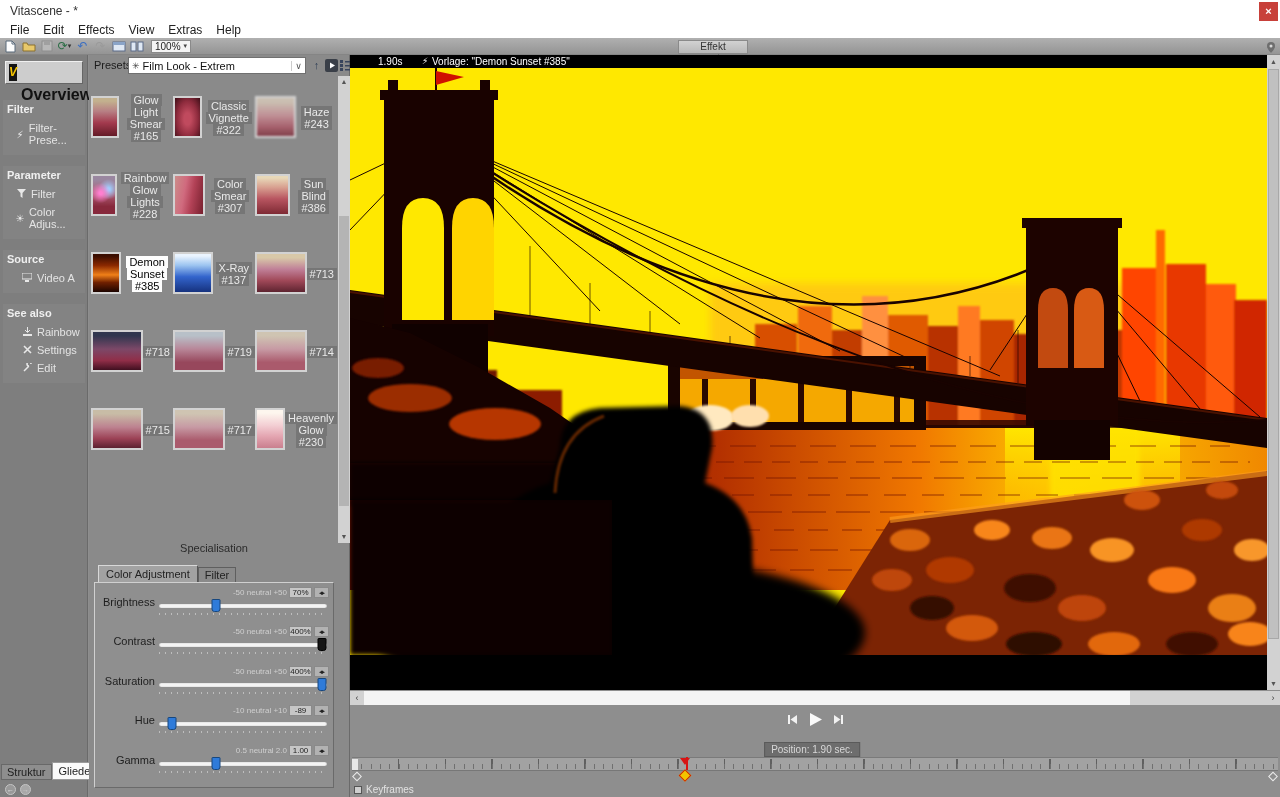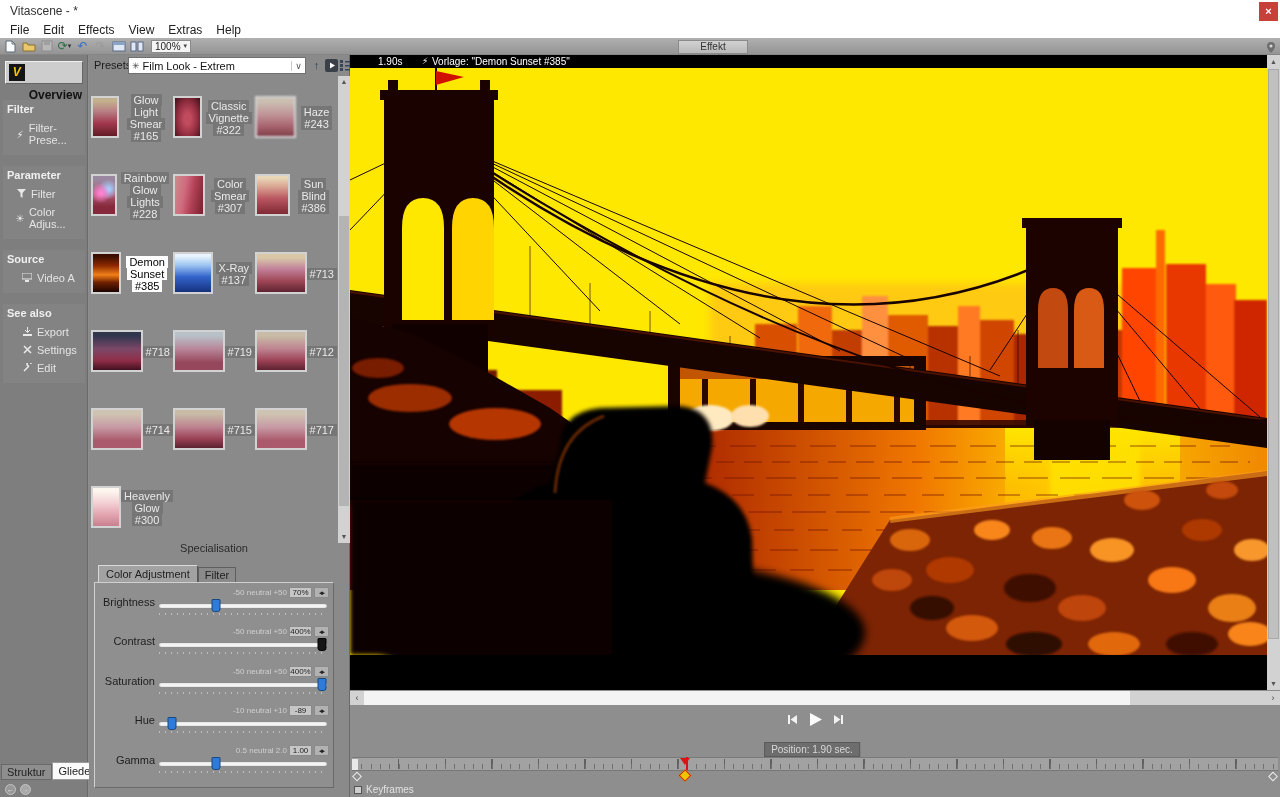--- a/index.html
+++ b/index.html
@@ -23,21 +23,21 @@
   .suspend-btn{position:absolute;left:678px;top:2px;width:70px;height:14px;background:linear-gradient(#d2d2d2,#b8b8b8);
                border:1px solid #8a8a8a;font-size:10px;color:#333;text-align:center;line-height:12px;}
   .pin-wrap{position:absolute;right:4px;top:2px;}
 
   
   .sidebar{position:absolute;left:0;top:55px;width:88px;height:742px;background:#7e7e7e;border-right:1px solid #6a6a6a;}
   .overview-btn{position:absolute;left:5px;top:6px;width:78px;height:23px;background:#cdcdcd;border:1px solid #f0f0f0;
                 border-right-color:#666;border-bottom-color:#666;display:flex;align-items:center;gap:4px;padding-left:3px;}
   .v-logo{width:17px;height:17px;background:#141414;color:#f5c400;font-weight:bold;font-style:italic;
           font-size:12px;text-align:center;line-height:17px;}
-  .overview-label{font-size:12px;font-weight:bold;color:#111;margin-top:44px;}
+  .overview-label{font-size:16px;font-weight:bold;color:#111;margin-top:44px;}
   .sb-section{margin:11px 3px 0 3px;background:#838383;padding:3px 2px 6px 4px;}
   .sb-title{font-size:11px;font-weight:bold;color:#efefef;margin-bottom:4px;}
   .sb-item{display:flex;align-items:center;gap:4px;padding:3px 0 3px 8px;font-size:11px;color:#e4e4e4;}
   .sb-item .ic{width:12px;text-align:center;font-size:10px;color:#e8e8e8;}
   .bottom-tabs{position:absolute;left:1px;bottom:17px;display:flex;align-items:flex-end;}
   .btab{font-size:11px;color:#222;background:#8e8e8e;border:1px solid #686868;padding:1px 5px;}
   .btab.active{background:#fafafa;border-color:#9a9a9a;padding:2px 6px;}
   .nav-circles{position:absolute;left:5px;bottom:2px;display:flex;gap:4px;}
   .ncirc{width:11px;height:11px;border-radius:50%;background:#999;border:1px solid #c4c4c4;color:#eee;
          font-size:7px;text-align:center;line-height:10px;}
@@ -241,21 +241,21 @@
           <span>Video A</span>
         </div>
       </div>
       <div class="sb-section">
         <div class="sb-title">See also</div>
         <div class="sb-item" style="padding-left:14px;">
           <span class="ic"><svg width="9" height="9">
                 <path d="M4.5,0 v5 M2,3 l2.5,2.5 L7,3" stroke="#e8e8e8" fill="none"></path>
                 <path d="M0,7 h9 v2 h-9 z" fill="#e8e8e8"></path>
               </svg></span>
-          <span>Export</span>
+          <span>Rainbow</span>
         </div>
         <div class="sb-item" style="padding-left:14px;">
           <span class="ic"><svg width="9" height="9">
                 <path d="M1,1 L8,8 M8,1 L1,8" stroke="#e8e8e8" stroke-width="1.6"></path>
               </svg></span>
           <span>Settings</span>
         </div>
         <div class="sb-item" style="padding-left:14px;">
           <span class="ic"><svg width="9" height="9">
                 <path d="M1,8 L6,3 M6,3 a2,2 0 1 1 2,-2" stroke="#e8e8e8" stroke-width="1.5" fill="none"></path>
@@ -350,43 +350,39 @@
     <div class="plabel"><span>#718</span></div>
   </div>
 
 
   <div class="preset-item">
     <div class="thumb v-cool"></div>
     <div class="plabel"><span>#719</span></div>
   </div>
 
 
-  <div class="preset-item">
-    <div class="thumb v-plain"></div>
-    <div class="plabel"><span>#712</span></div>
-  </div>
 
   <div class="preset-item">
     <div class="thumb v-soft"></div>
     <div class="plabel"><span>#714</span></div>
   </div>
 
   <div class="preset-item">
     <div class="thumb v-plain"></div>
     <div class="plabel"><span>#715</span></div>
   </div>
 
   <div class="preset-item">
     <div class="thumb v-soft"></div>
     <div class="plabel"><span>#717</span></div>
   </div>
 
   <div class="preset-item">
     <div class="thumb v-bright"></div>
-    <div class="plabel"><span>Heavenly Glow #300</span></div>
+    <div class="plabel"><span>Heavenly Glow #230</span></div>
   </div>
 </div>
     <div class="pscroll">
       <div class="sarrow" style="top:0;">▲</div>
       <div class="sthumb"></div>
       <div class="sarrow" style="bottom:0;">▼</div>
     </div>
     <div class="specialisation">Specialisation</div>
 
     <div class="adj-tabs">

